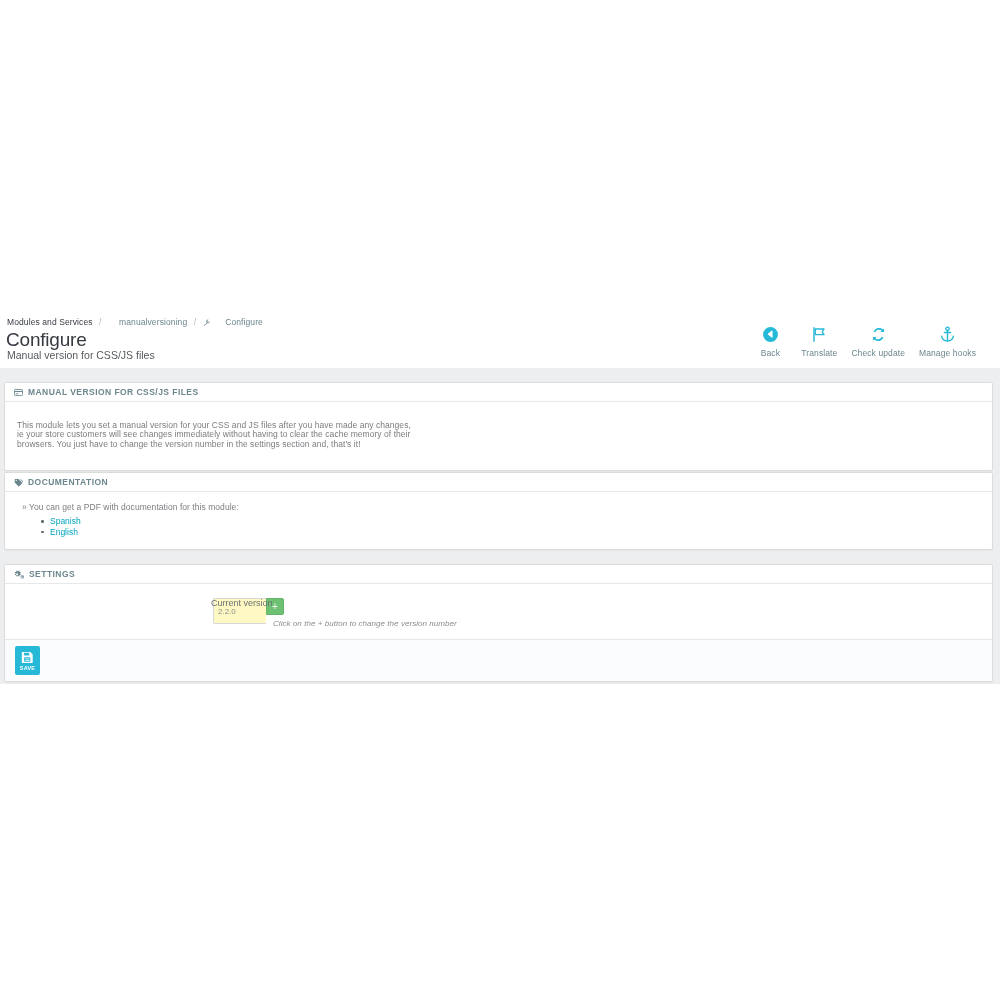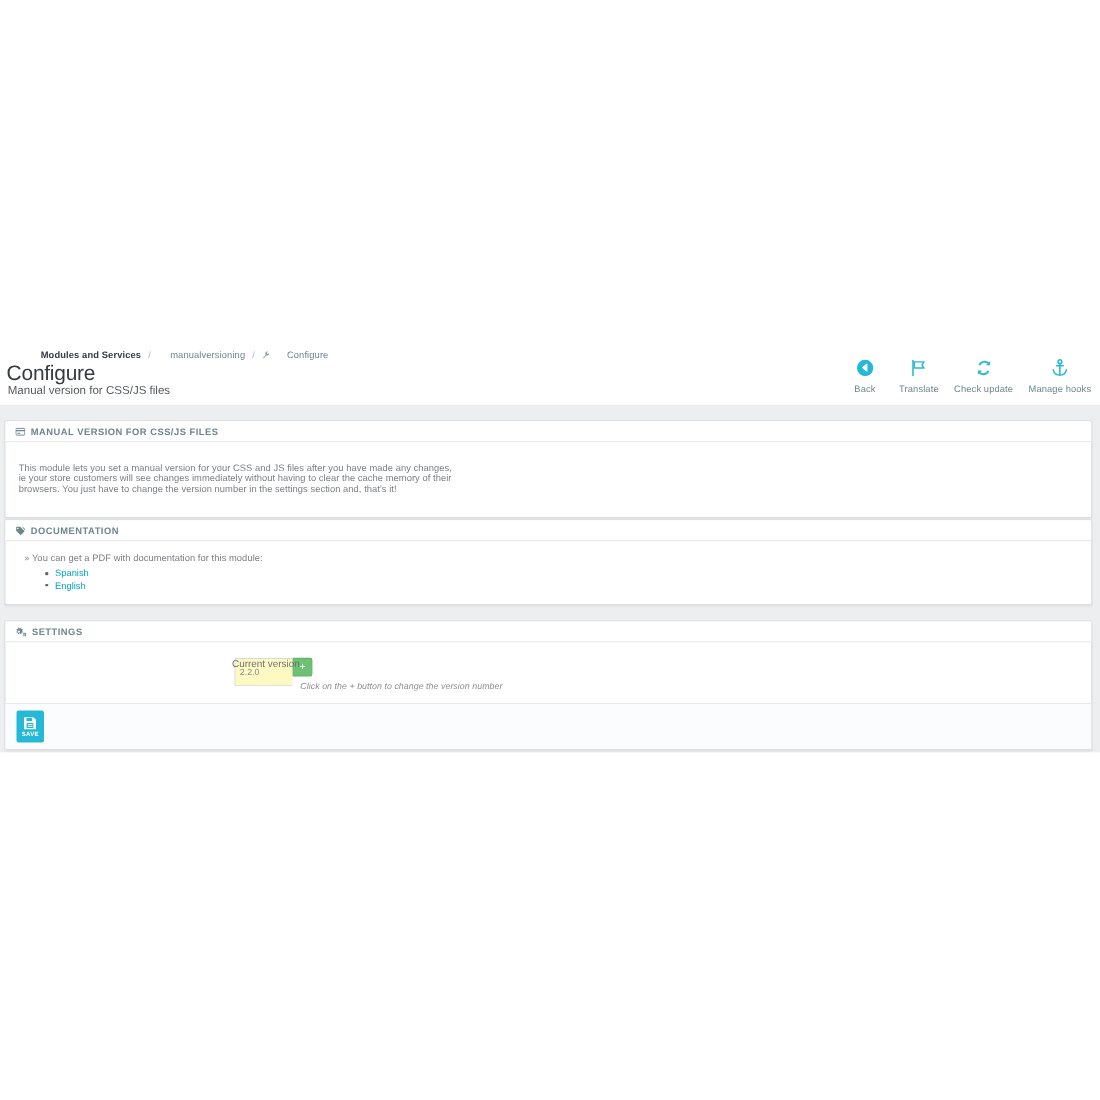--- a/index.html
+++ b/index.html
@@ -27,21 +27,21 @@
   }
 
   .breadcrumb {
     position: absolute;
     left: 7px; top: 14px;
     font-size: 8.5px;
     color: #6c868e;
     letter-spacing: 0.1px;
     white-space: nowrap;
   }
-  .breadcrumb .bc-strong { color: #363a41; font-weight: 700; margin-left: 30px; }
+  .breadcrumb .bc-strong { color: #363a41; font-weight: 400; }
   .breadcrumb .bc-sep { color: #aab8bd; margin: 0 4px; }
   .breadcrumb .bc-cur { color: #6c868e; padding-left: 11px; }
   .wrench-icon {
     display: inline-block;
     vertical-align: -1px;
     margin-right: 2px;
   }
 
   .page-title {
     position: absolute;
@@ -56,21 +56,21 @@
     position: absolute;
     left: 7px; top: 46px;
     font-size: 10.5px;
     color: #565a5d;
     line-height: 13px;
   }
 
   
   .toolbar {
     position: absolute;
-    right: 8px; top: 20px;
+    right: 24px; top: 20px;
     display: flex;
     align-items: center;
     gap: 14px;
   }
   .tb-item {
     display: flex;
     flex-direction: column;
     align-items: center;
     width: auto;
     min-width: 34px;

